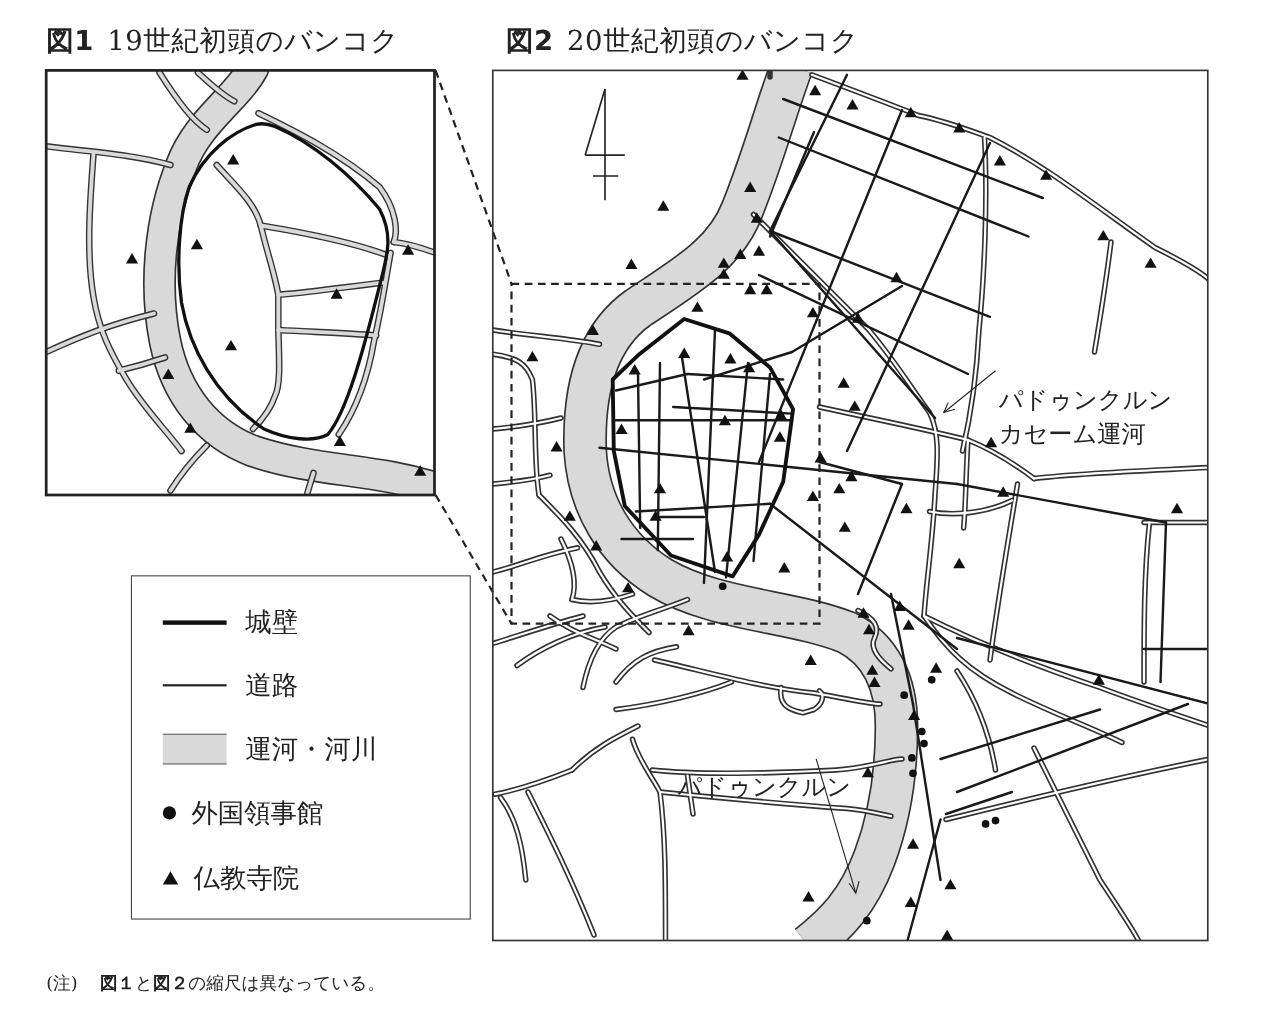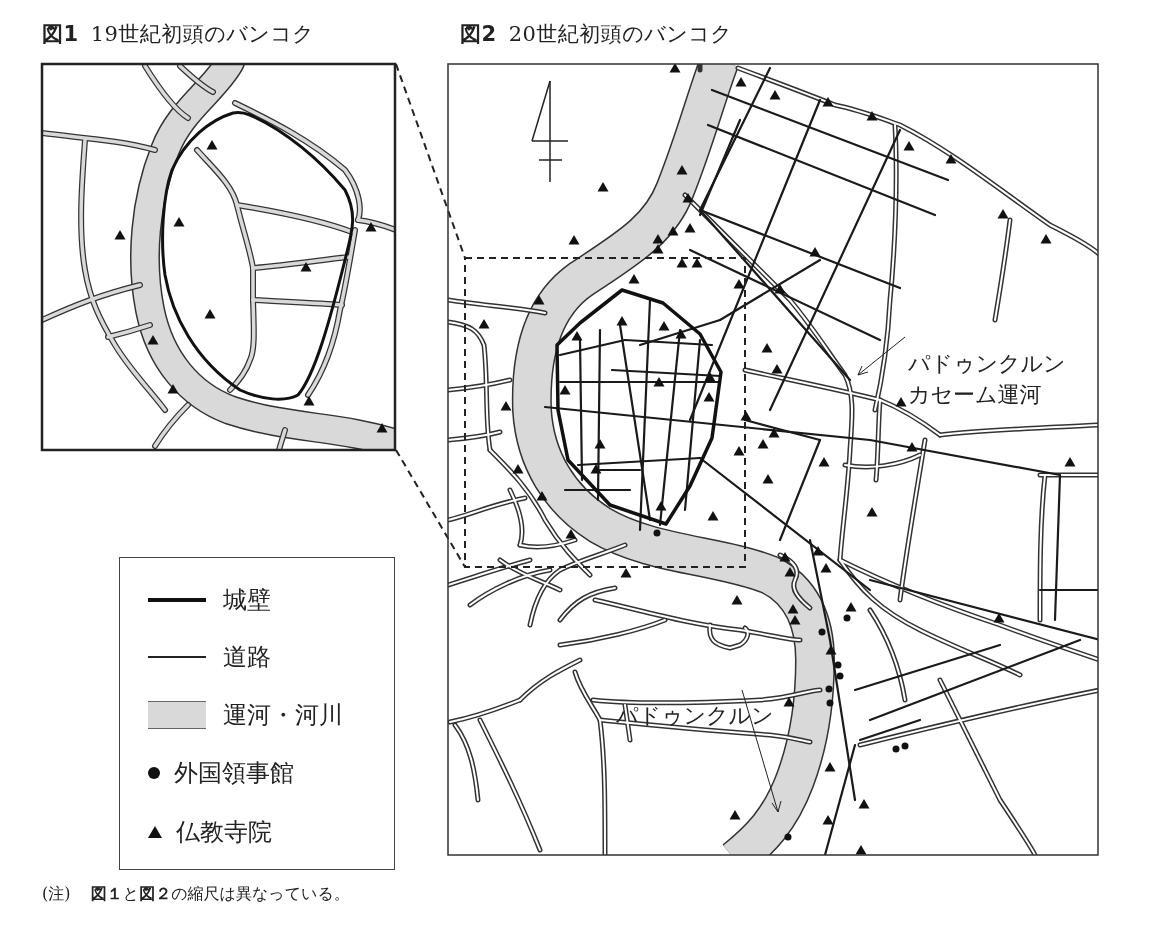--- a/index.html
+++ b/index.html
@@ -1,23 +1,23 @@
 <!DOCTYPE html>
 <html><head>
 <meta charset="utf-8">
 <style>
   html, body { margin: 0; padding: 0; background: #ffffff; }
   body { width: 1168px; height: 937px; position: relative; overflow: hidden;
          font-family: "DejaVu Serif", "Liberation Serif", serif; color: #222; }
-  .title { position: absolute; top: 20px; font-size: 21px; letter-spacing: 0.5px; white-space: nowrap; }
+  .title { position: absolute; top: 20px; font-size: 25px; letter-spacing: 0.5px; white-space: nowrap; }
   .title .fig { font-family: "DejaVu Sans", "Liberation Sans", sans-serif; font-weight: bold; margin-right: 12px; }
   #title1 { left: 42px; }
   #title2 { left: 460px; text-align: right; }
   svg#map { position: absolute; left: 0; top: 0; }
-  .legend { position: absolute; left: 119px; top: 557px; width: 276px; height: 313px;
+  .legend { position: absolute; left: 119px; top: 523px; width: 309px; height: 313px;
             border: 1.5px solid #444; box-sizing: border-box; }
   .legend-row { position: absolute; left: 0; display: flex; align-items: center; font-size: 24px; }
   .legend-swatch { display: inline-block; }
   .note { position: absolute; left: 42px; top: 884px; font-size: 16px; white-space: nowrap; }
   .note .fig { font-family: "DejaVu Sans", "Liberation Sans", sans-serif; font-weight: bold; }
   .label { position: absolute; font-size: 22px; white-space: nowrap; margin-top: 44px; }
 </style>
 </head>
 <body>
 

